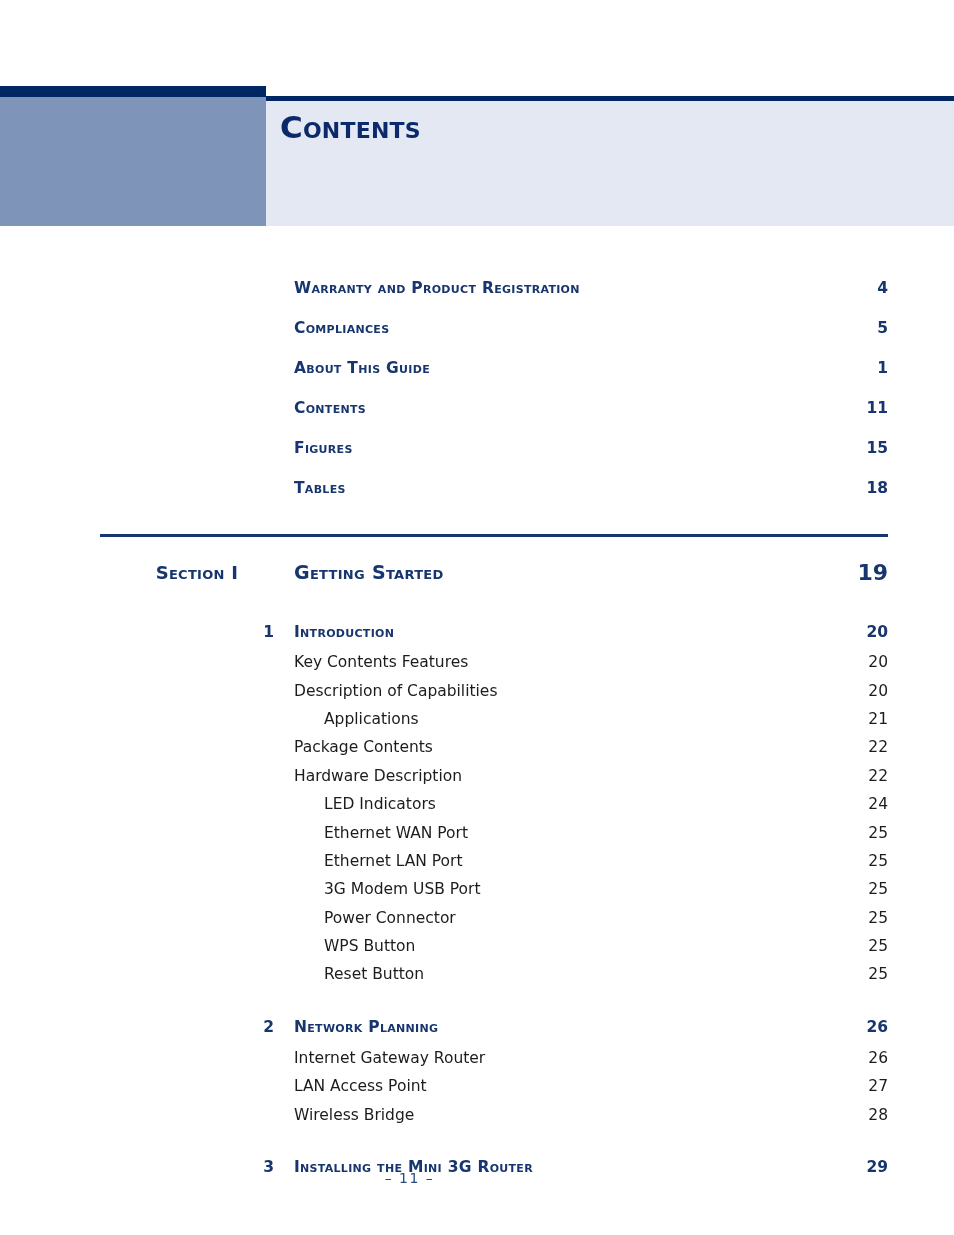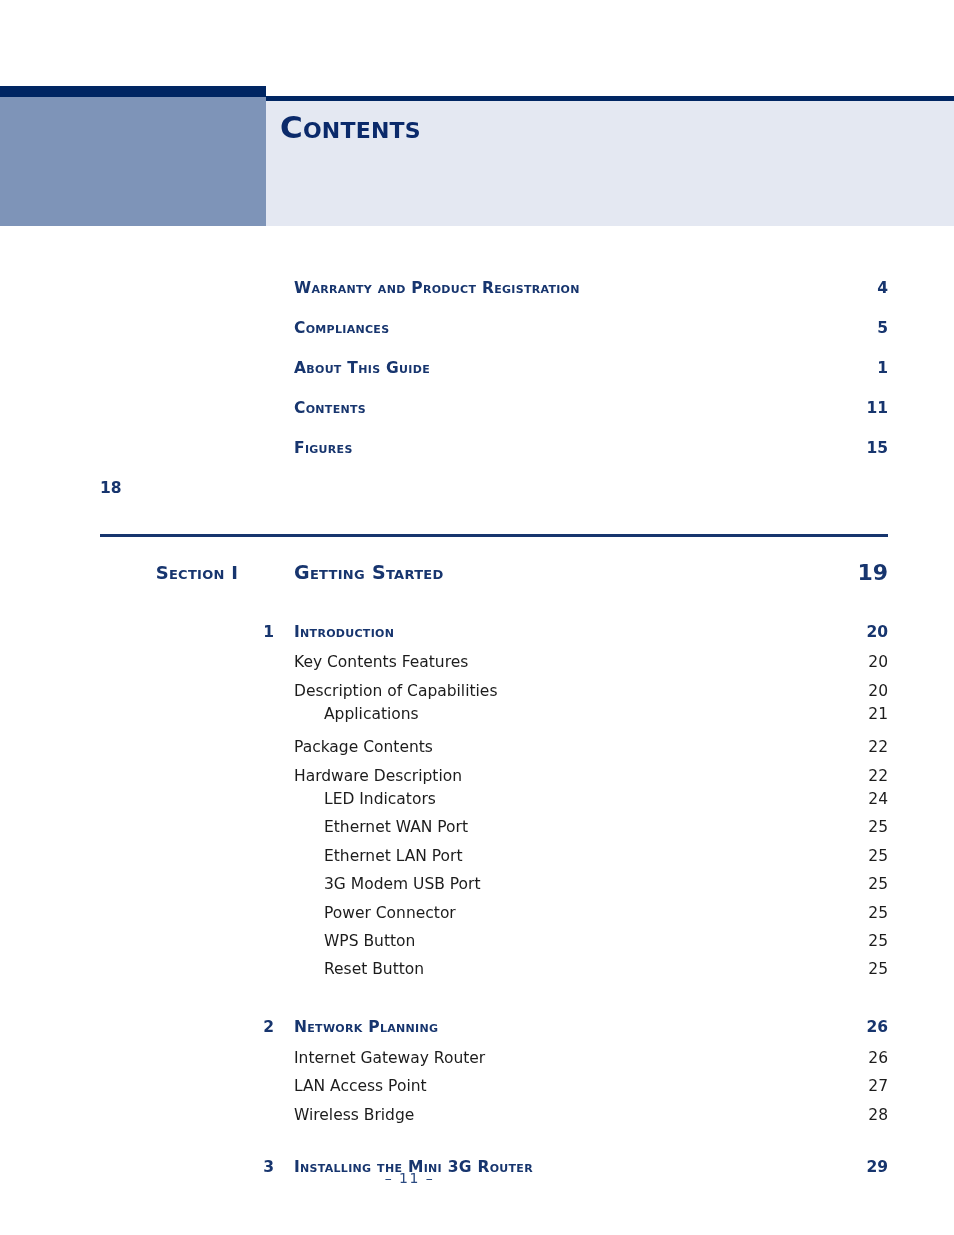--- a/index.html
+++ b/index.html
@@ -196,21 +196,21 @@
   }
   .row.lvl2 .row-page {
     font-size: 15.5px;
     font-weight: normal;
     color: #1c1c1c;
   }
 
   
   .row.lvl3 {
     height: 28.4px;
-    align-items: flex-start;
+    align-items: center;
   }
   .row.lvl3 .row-label {
     padding-left: 224px;
     font-size: 15.5px;
     font-weight: normal;
     color: #1c1c1c;
   }
   .row.lvl3 .row-page {
     font-size: 15.5px;
     font-weight: normal;
@@ -263,20 +263,21 @@
       </div>
       <div class="row front">
         <div class="row-label">Contents</div>
         <div class="row-page">11</div>
       </div>
       <div class="row front">
         <div class="row-label">Figures</div>
         <div class="row-page">15</div>
       </div>
       <div class="row front">
+        <div class="row-label">Tables</div>
         <div class="row-page">18</div>
       </div>
     </div>
 
   <div class="section-rule"></div>
 
   <div class="row section">
     <div class="sec-tag">Section I</div>
     <div class="row-label">Getting Started</div>
     <div class="row-page">19</div>

